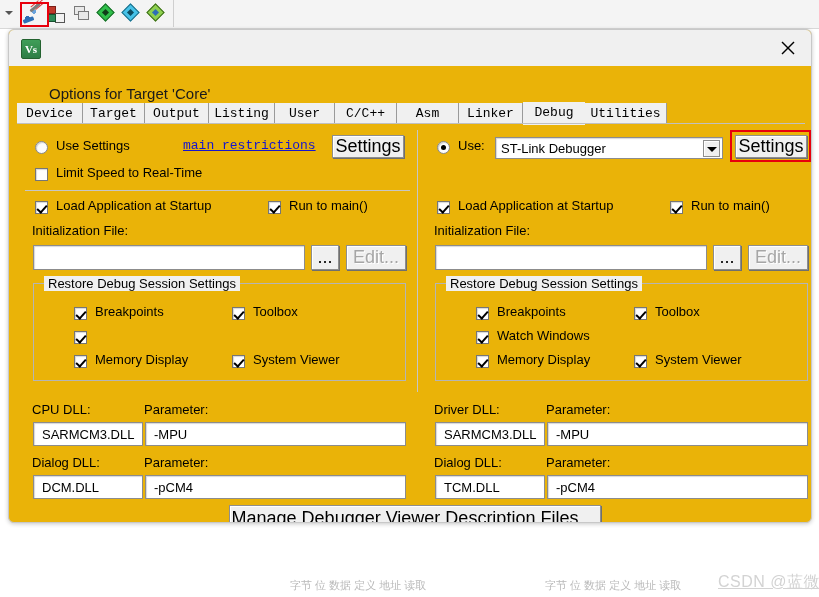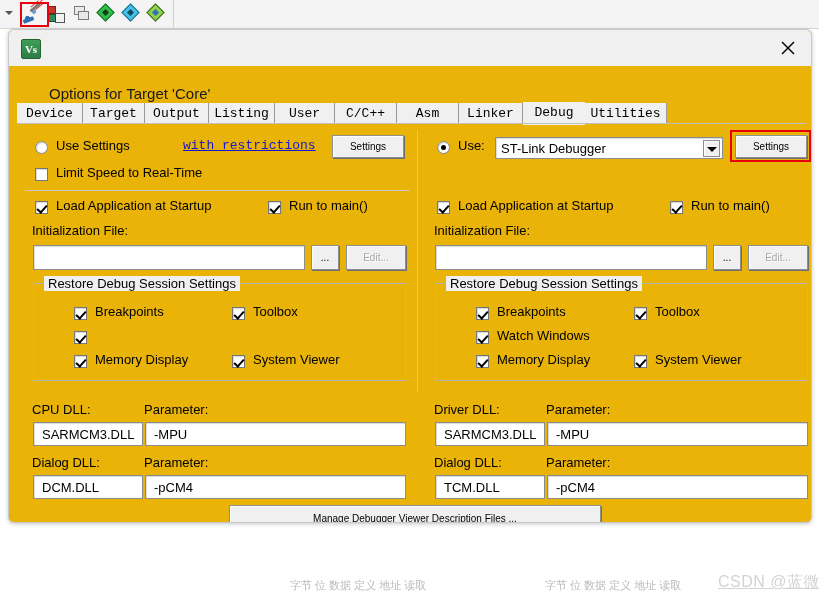--- a/index.html
+++ b/index.html
@@ -130,21 +130,21 @@
 
   
   .link{position:absolute;font-family:"Liberation Mono", monospace;font-size:13px;
     color:#1515cf;text-decoration:underline;white-space:nowrap;cursor:pointer;}
 
   
   .btn{
     position:absolute;background:#f0f0f0;
     border:1px solid #8e8e8e;
     box-shadow: inset 1px 1px 0 #ffffff, 1px 1px 0 #6f6f6f;
-    font-family:"Liberation Sans", sans-serif;font-size:10px;color:#000;
+    font-family:"Liberation Sans", sans-serif;font-size:18px;color:#000;
     display:flex;align-items:center;justify-content:center;
     box-sizing:border-box;cursor:default;
   }
   .btn.disabled{color:#a6a6a6;text-shadow:1px 1px 0 #fff;}
 
   
   .tinput{
     position:absolute;background:#fff;border:1px solid #8c8c8c;
     box-shadow:inset 1px 1px 1px rgba(0,0,0,.16);
     box-sizing:border-box;font-family:"Liberation Sans", sans-serif;font-size:13px;
@@ -224,21 +224,21 @@
       <div class="tab" style="left: 380px; width: 62px;">Asm</div>
       <div class="tab" style="left: 442px; width: 64px;">Linker</div>
       <div class="tab active" style="left: 506px; width: 62px;">Debug</div>
       <div class="tab" style="left: 568px; width: 82px; font-family: Liberation Mono, monospace;">Utilities</div>
     </div>
   <div id="tabline"></div>
 
   <div class="panel" id="left-panel">
     <span class="radio" style="left:10px;top:13px;"></span>
     <span class="lbl" style="left:31px;top:10px;">Use Settings</span>
-    <span class="link" style="left:158px;top:10px;">with restrictions</span>
+    <span class="link" style="left:158px;top:10px;">main restrictions</span>
     <div class="btn" style="left:307px;top:7px;width:72px;height:23px;">Settings</div>
 
     <span class="cb" style="left:10px;top:40px;"></span>
     <span class="lbl" style="left:31px;top:37px;">Limit Speed to Real-Time</span>
 
     <span class="cb on" style="left:10px;top:73px;"></span>
     <span class="lbl" style="left:31px;top:70px;">Load Application at Startup</span>
     <span class="cb on" style="left:243px;top:73px;"></span>
     <span class="lbl" style="left:264px;top:70px;">Run to main()</span>
 

